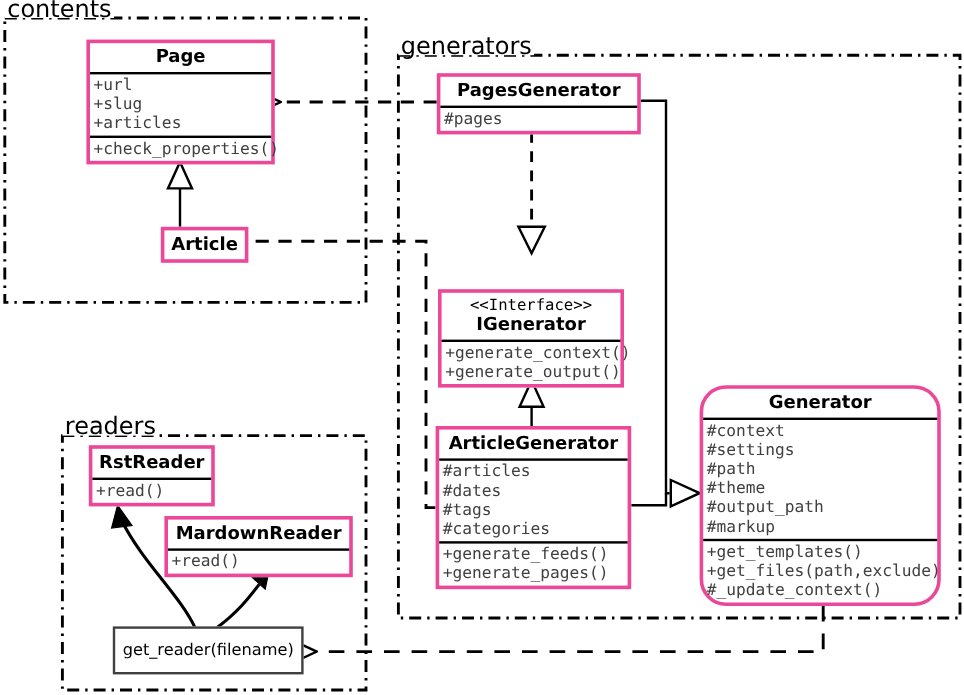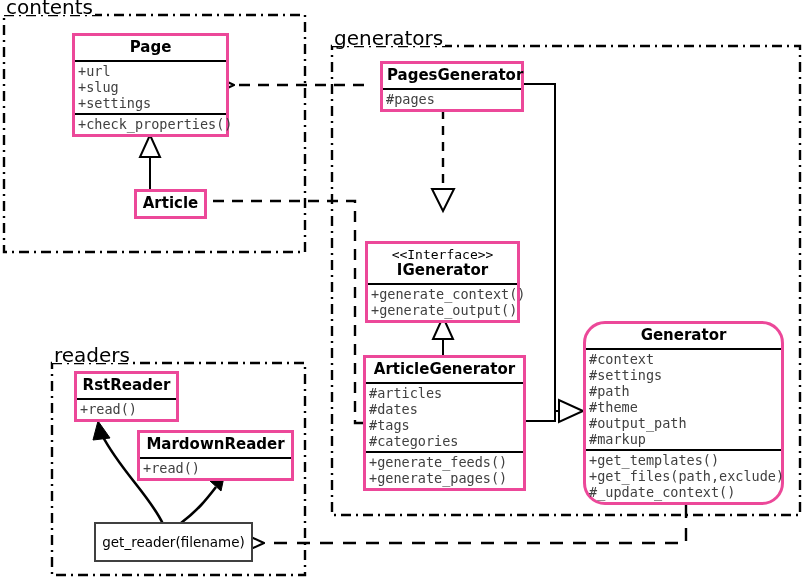--- a/index.html
+++ b/index.html
@@ -161,33 +161,33 @@
   <div class="pkg-label" style="left:332px; top:30px;">generators</div>
 
   <div class="pkg-label" style="left:52px; top:347px;">readers</div>
 
   <div class="cls" style="left:72px; top:33px; width:157px;">
     <div class="hdr">Page</div>
     <div class="sep"></div>
     <div class="comp">
       <div class="item">+url</div>
       <div class="item">+slug</div>
-      <div class="item">+settings</div>
+      <div class="item">+articles</div>
     </div>
     <div class="sep"></div>
     <div class="comp">
       <div class="item">+check_properties()</div>
     </div>
   </div>
 
   <div class="cls" style="left:114px; top:189px; width:73px;margin-left:20px;">
     <div class="hdr">Article</div>
   </div>
 
-  <div class="cls" style="left:364px; top:61px; width:144px;margin-left:16px;">
+  <div class="cls" style="left:364px; top:61px; width:170px;">
     <div class="hdr">PagesGenerator</div>
     <div class="sep"></div>
     <div class="comp">
       <div class="item">#pages</div>
     </div>
   </div>
 
   <div class="cls" style="left:365px; top:212px; width:155px;margin-top:29px;">
     <div class="hdr">
       <span class="stereo">&lt;&lt;Interface&gt;&gt;</span>

